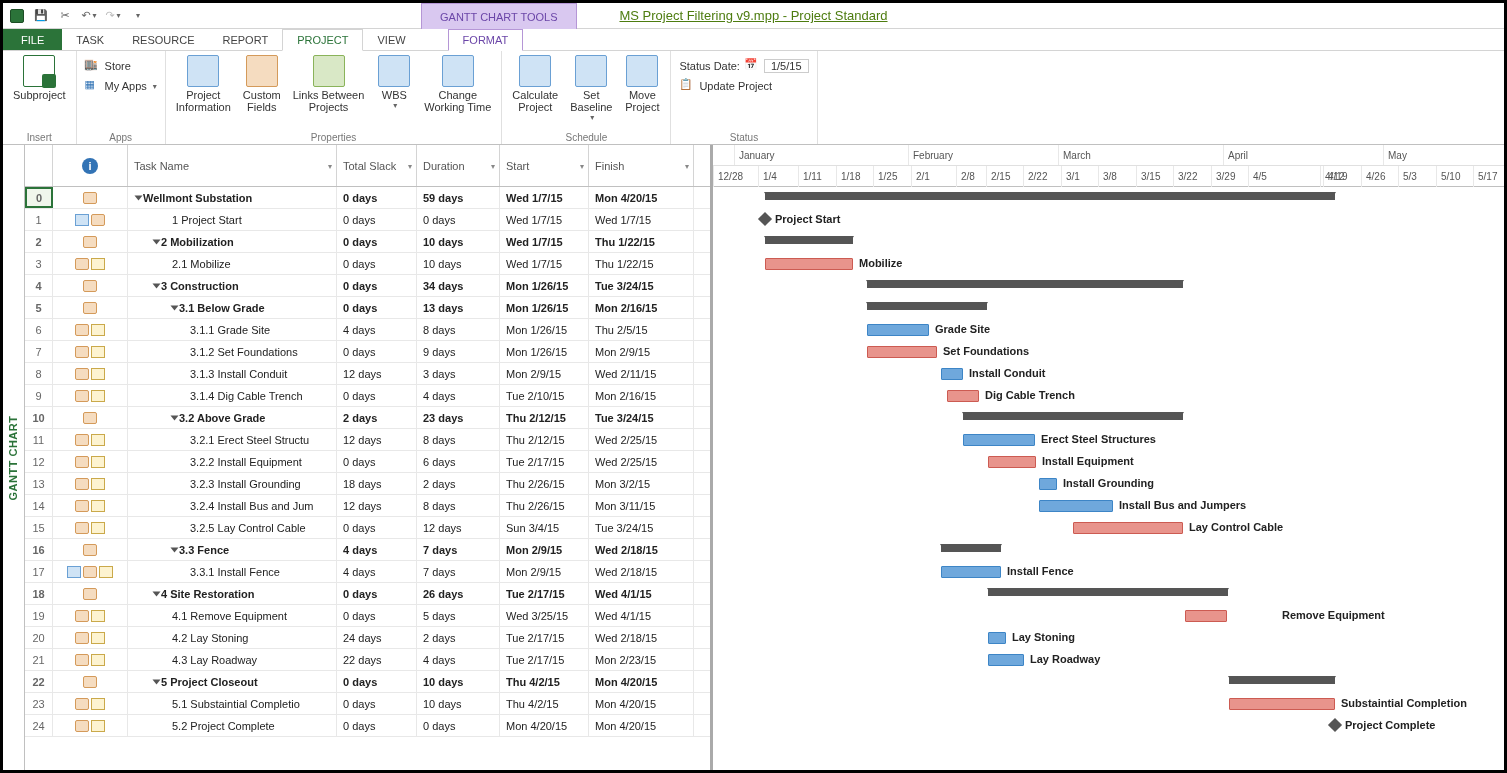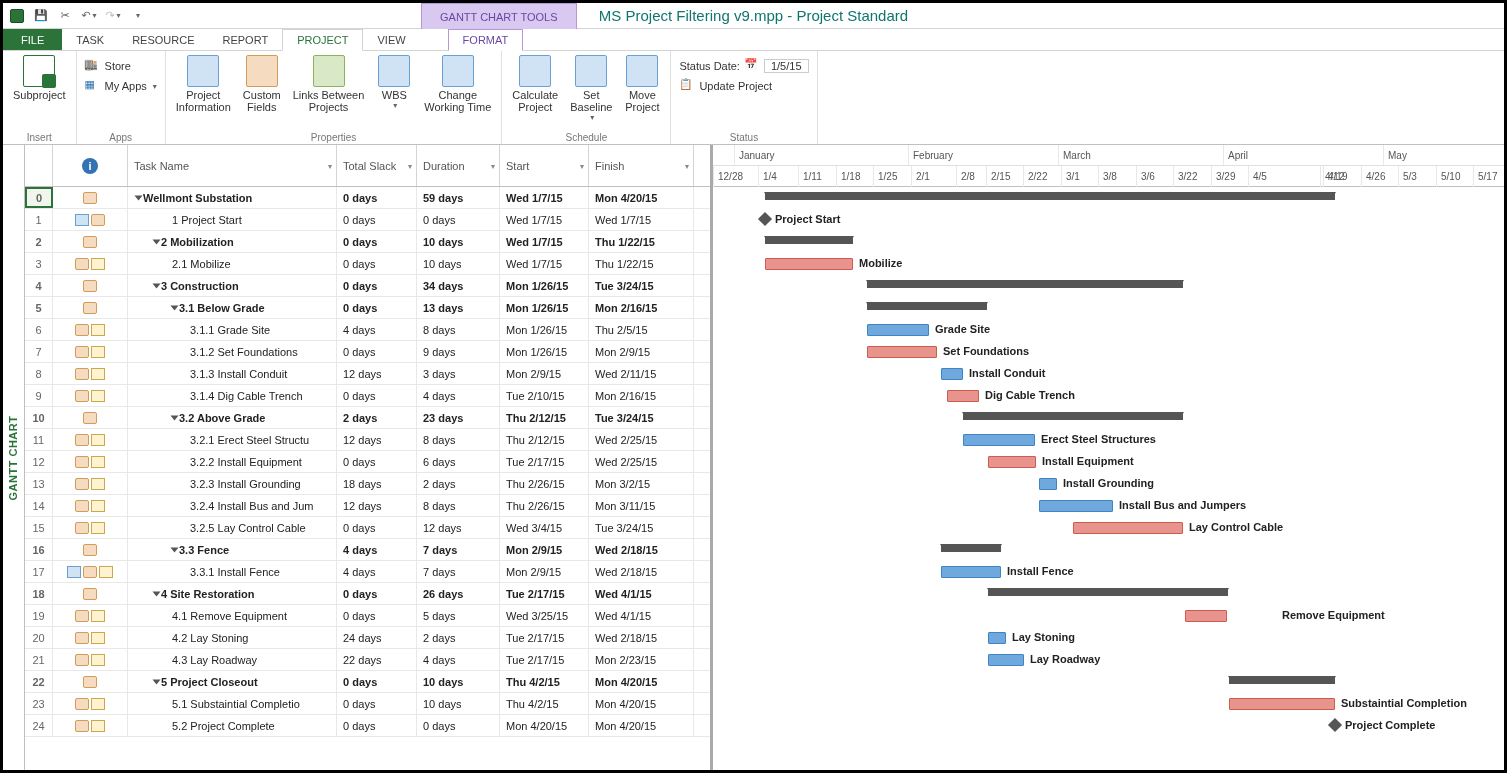--- a/index.html
+++ b/index.html
@@ -2,21 +2,21 @@
 <html><head>
 <meta charset="utf-8">
 <style>
   * { box-sizing: border-box; margin: 0; padding: 0; font-family: "Segoe UI", Tahoma, sans-serif; }
   body { background: #fff; font-size: 11px; color: #222; border: 3px solid #000; width: 1507px; height: 773px; overflow: hidden; display: flex; flex-direction: column; }
 
   
   .titlebar { height: 26px; background: #fff; display: flex; align-items: center; border-bottom: 1px solid #d4d4d4; position: relative; }
   .qat { display: flex; align-items: center; gap: 8px; padding: 0 6px; }
   .qat-item { width: 16px; height: 16px; display: flex; align-items: center; justify-content: center; color: #666; }
-  .title-center { position: absolute; left: 50%; transform: translateX(-50%); font-size: 15px; color: #0f766e; }
+  .title-center { position: absolute; left: 50%; transform: translateX(-50%); font-size: 13px; color: #4d7c0f; text-decoration: underline; }
   .context-tab-header { position: absolute; left: 418px; top: 0; height: 26px; background: #d9c8f0; border: 1px solid #b596d6; border-bottom: none; padding: 0 18px; font-size: 11px; color: #6b46a8; display: flex; align-items: center; }
 
   
   .ribbon-tabs { height: 22px; background: #fff; display: flex; align-items: stretch; border-bottom: 1px solid #d4d4d4; }
   .rtab { padding: 0 14px; display: flex; align-items: center; font-size: 11px; color: #444; cursor: pointer; }
   .rtab.file { background: #2b7339; color: #fff; font-weight: normal; padding: 0 18px; }
   .rtab.active { border: 1px solid #d4d4d4; border-bottom: 1px solid #fff; color: #2b7339; margin-bottom: -1px; }
   .rtab.context { color: #6b46a8; border: 1px solid #b596d6; border-bottom: 1px solid #fff; margin-bottom: -1px; }
 
   
@@ -423,21 +423,21 @@
         </div>
         <div class="grow">
           <div class="gc col-num">15</div>
           <div class="gc col-ind">
             <span class="ind-icon ibox orange"></span>
             <span class="ind-icon" style="background:#fdf3d0;border:1px solid #caa94a;"></span>
           </div>
           <div class="gc col-name" style="padding-left:62px;">3.2.5 Lay Control Cable</div>
           <div class="gc col-slack">0 days</div>
           <div class="gc col-dur">12 days</div>
-          <div class="gc col-start">Wed 3/4/15</div>
+          <div class="gc col-start">Sun 3/4/15</div>
           <div class="gc col-finish">Tue 3/24/15</div>
         </div>
         <div class="grow bold">
           <div class="gc col-num">16</div>
           <div class="gc col-ind">
             <span class="ind-icon ibox orange"></span>
           </div>
           <div class="gc col-name" style="padding-left:44px;"><span class="tri"></span>3.3 Fence</div>
           <div class="gc col-slack">4 days</div>
           <div class="gc col-dur">7 days</div>
@@ -556,21 +556,21 @@
           <div class="gweek" style="left: 45px;">1/4</div>
           <div class="gweek" style="left: 85px;">1/11</div>
           <div class="gweek" style="left: 123px;">1/18</div>
           <div class="gweek" style="left: 160px;">1/25</div>
           <div class="gweek" style="left: 198px;">2/1</div>
           <div class="gweek" style="left: 235px; margin-left: 8px;">2/8</div>
           <div class="gweek" style="left: 273px;">2/15</div>
           <div class="gweek" style="left: 310px;">2/22</div>
           <div class="gweek" style="left: 348px;">3/1</div>
           <div class="gweek" style="left: 385px;">3/8</div>
-          <div class="gweek" style="left: 423px;">3/6</div>
+          <div class="gweek" style="left: 423px;">3/15</div>
           <div class="gweek" style="left: 460px;">3/22</div>
           <div class="gweek" style="left: 498px;">3/29</div>
           <div class="gweek" style="left: 535px;">4/5</div>
           <div class="gweek" style="left: 607px; text-align: center;">4/12</div>
           <div class="gweek" style="left: 610px;">4/19</div>
           <div class="gweek" style="left: 648px;">4/26</div>
           <div class="gweek" style="left: 685px;">5/3</div>
           <div class="gweek" style="left: 723px;">5/10</div>
           <div class="gweek" style="left: 760px;">5/17</div>
         </div>

